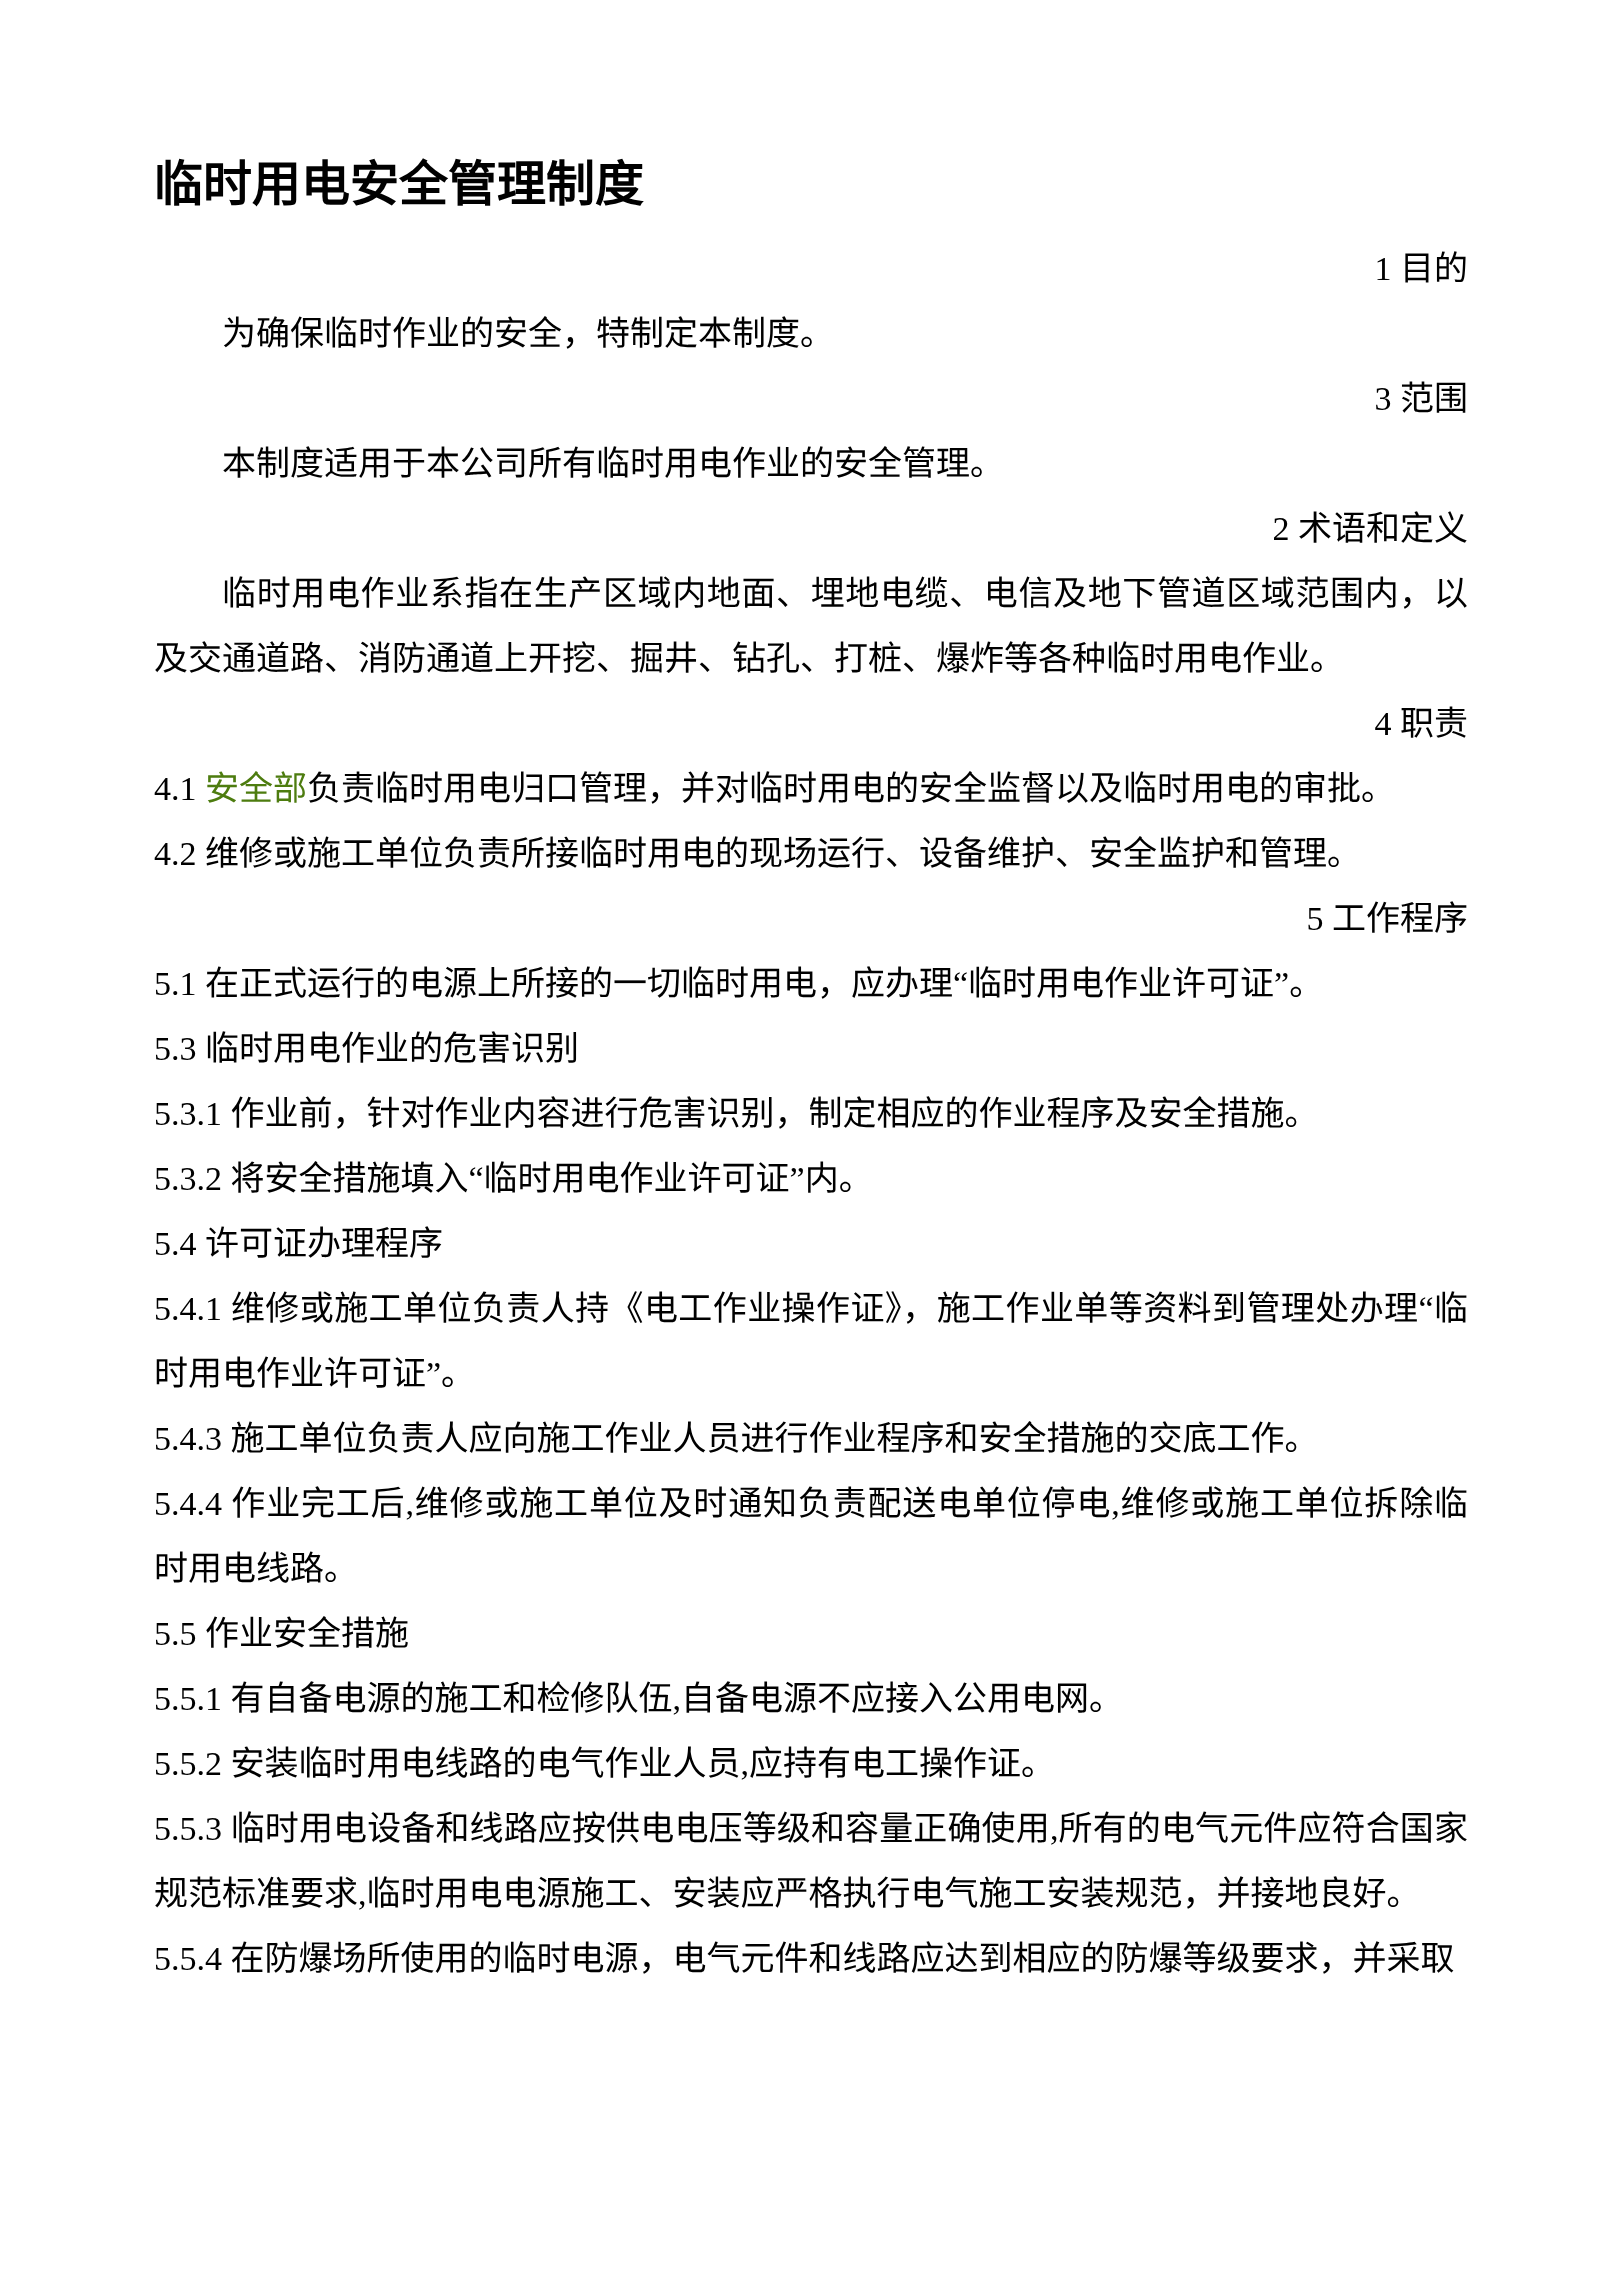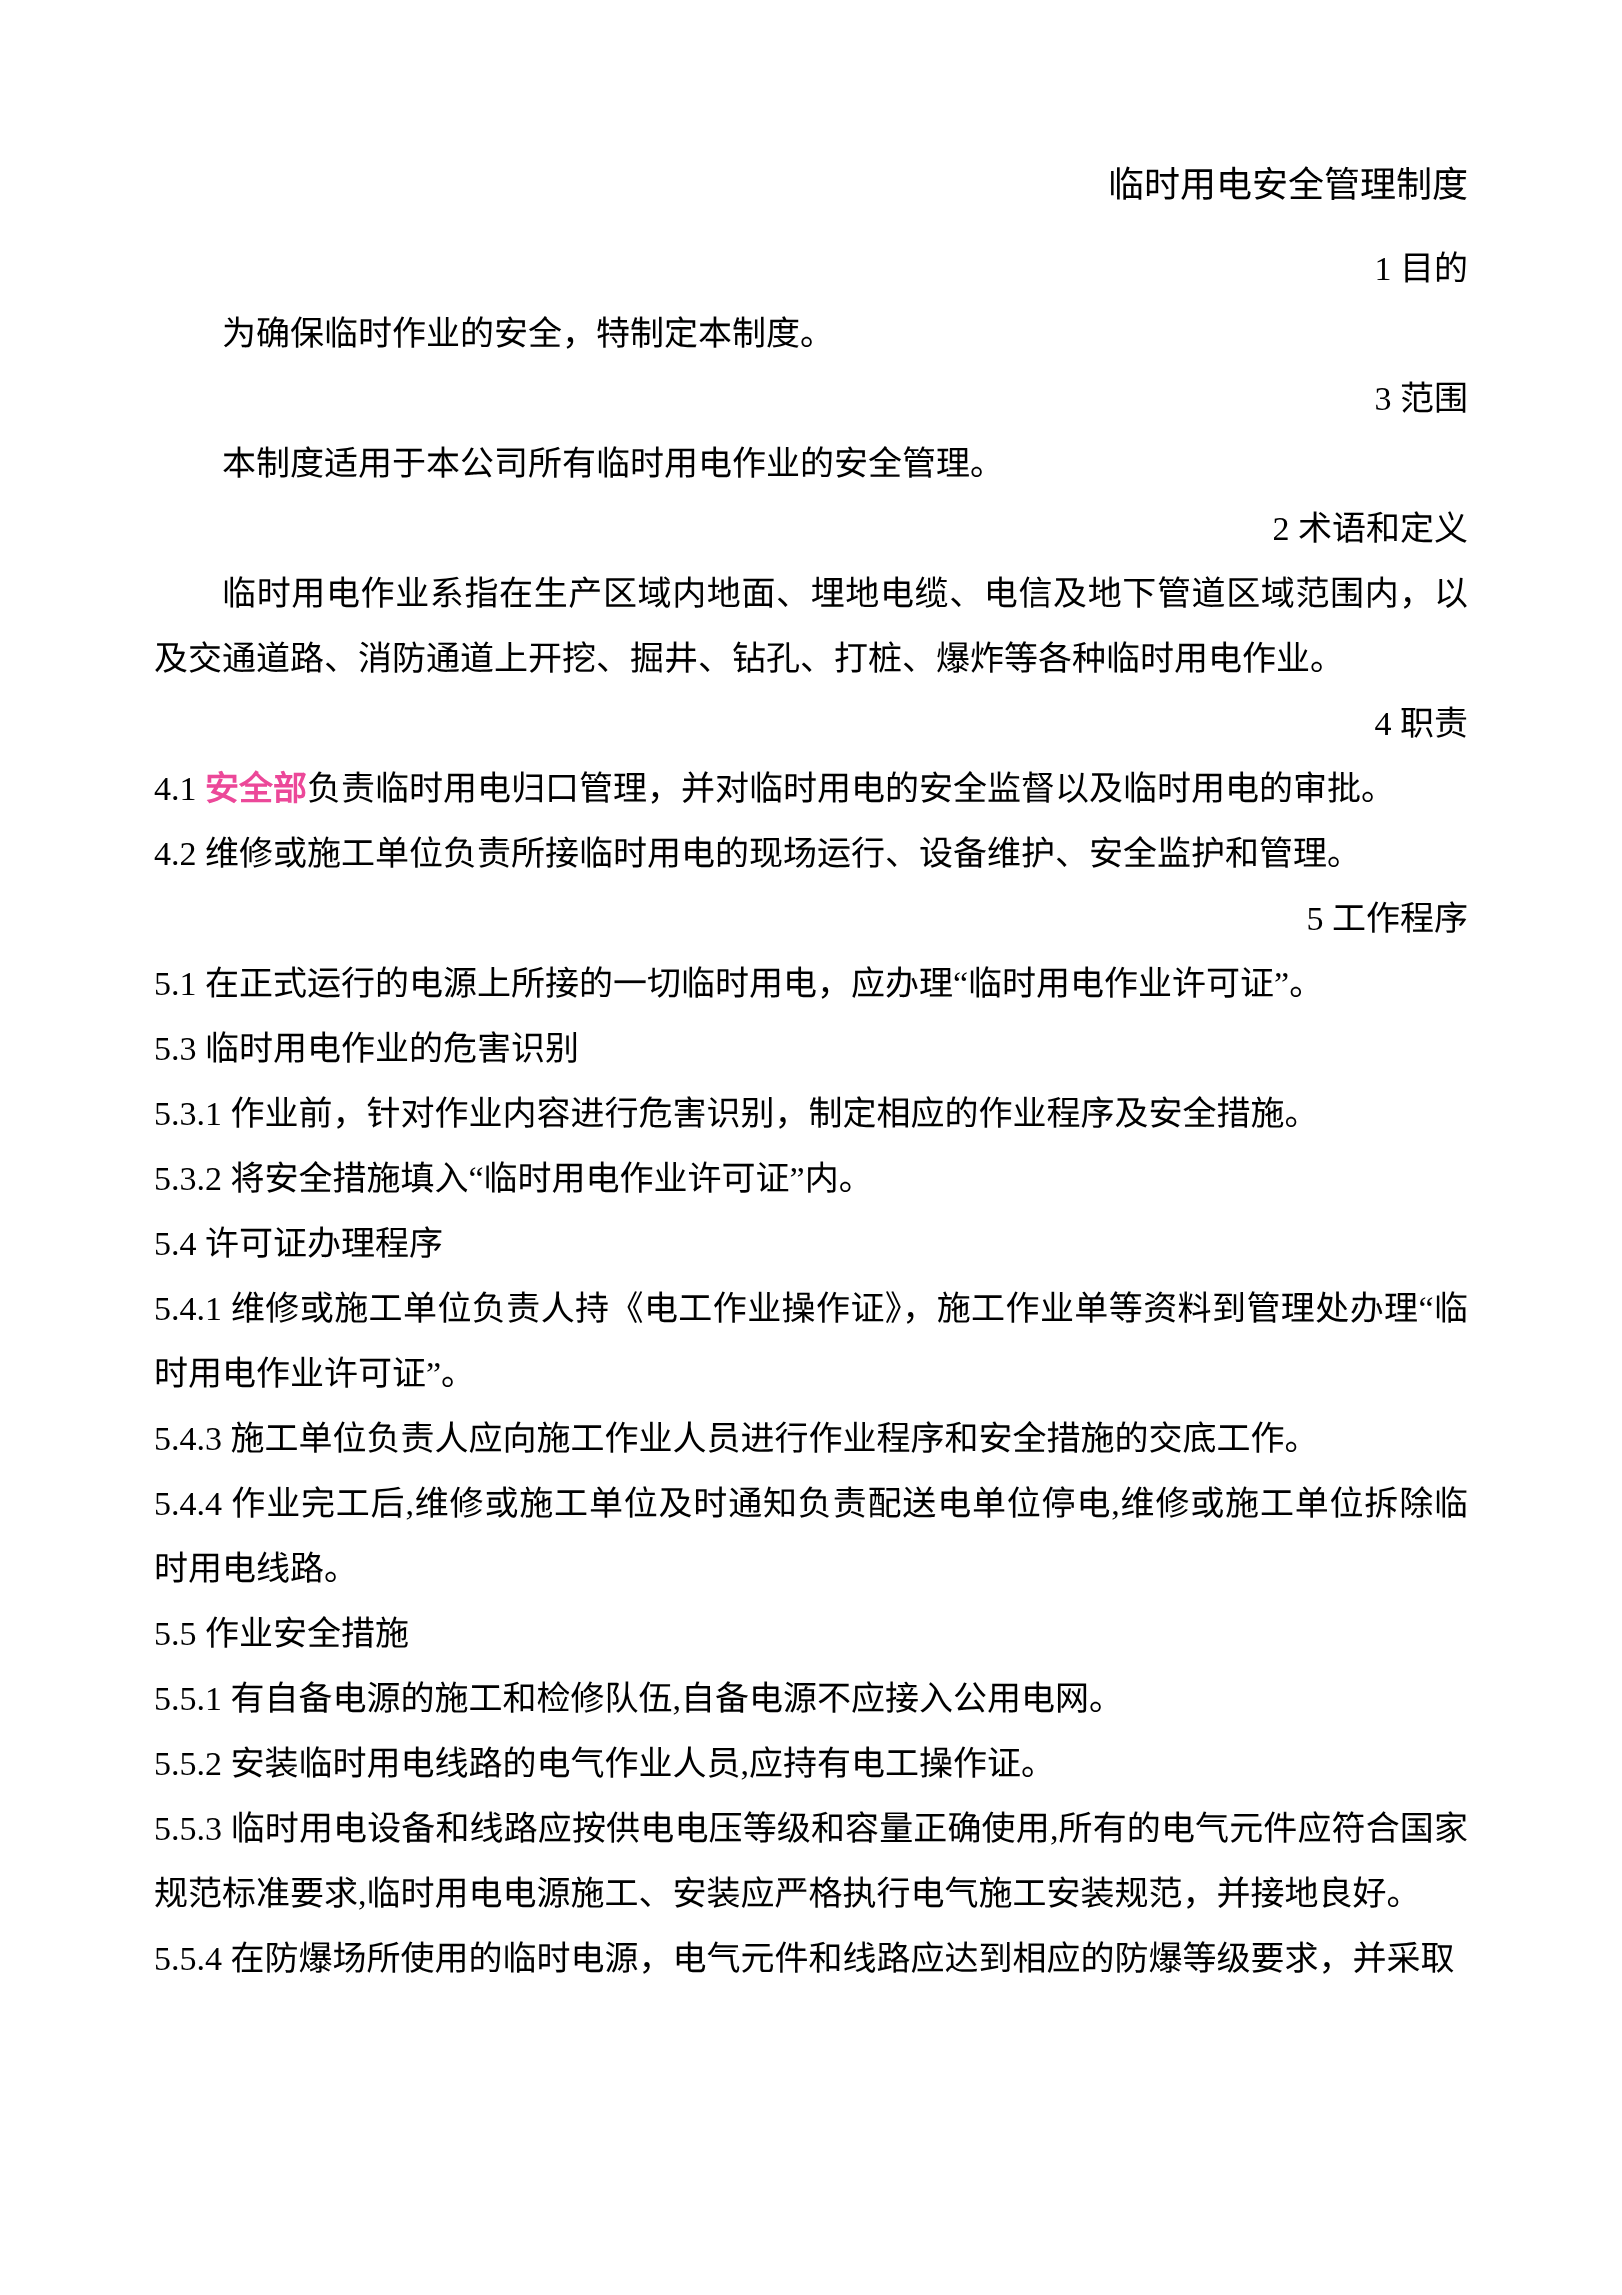--- a/index.html
+++ b/index.html
@@ -17,45 +17,44 @@
     font-family: "Liberation Serif", "DejaVu Serif", serif;
   }
   .content {
     position: absolute;
     left: 154px;
     top: 149px;
     width: 1314px;
   }
   .doc-title {
     font-family: "Liberation Sans", "DejaVu Sans", sans-serif;
-    font-weight: 400;
-    font-size: 36px;
+    font-weight: 700;
+    font-size: 49px;
     line-height: 71px;
-    text-align: right;
+    text-align: left;
     margin: 0 0 15.7px 0;
     white-space: nowrap;
   }
   .para {
     font-size: 34px;
     line-height: 65px;
     margin: 0;
     text-align: justify;
     text-justify: inter-ideograph;
     word-break: break-all;
   }
   .para.heading {
     font-weight: 400;
     text-align: right;
   }
   .para.indent {
     text-indent: 68px;
   }
   .red {
-    color: #ec4899;
-    font-weight: bold;
+    color: #4d7c0f;
   }
 </style>
 </head>
 <body>
 
 <div class="page">
   <div class="content">
     <div class="doc-title">临时用电安全管理制度</div>
     <div>
         <div class="para heading"><span>1 目的</span></div>

